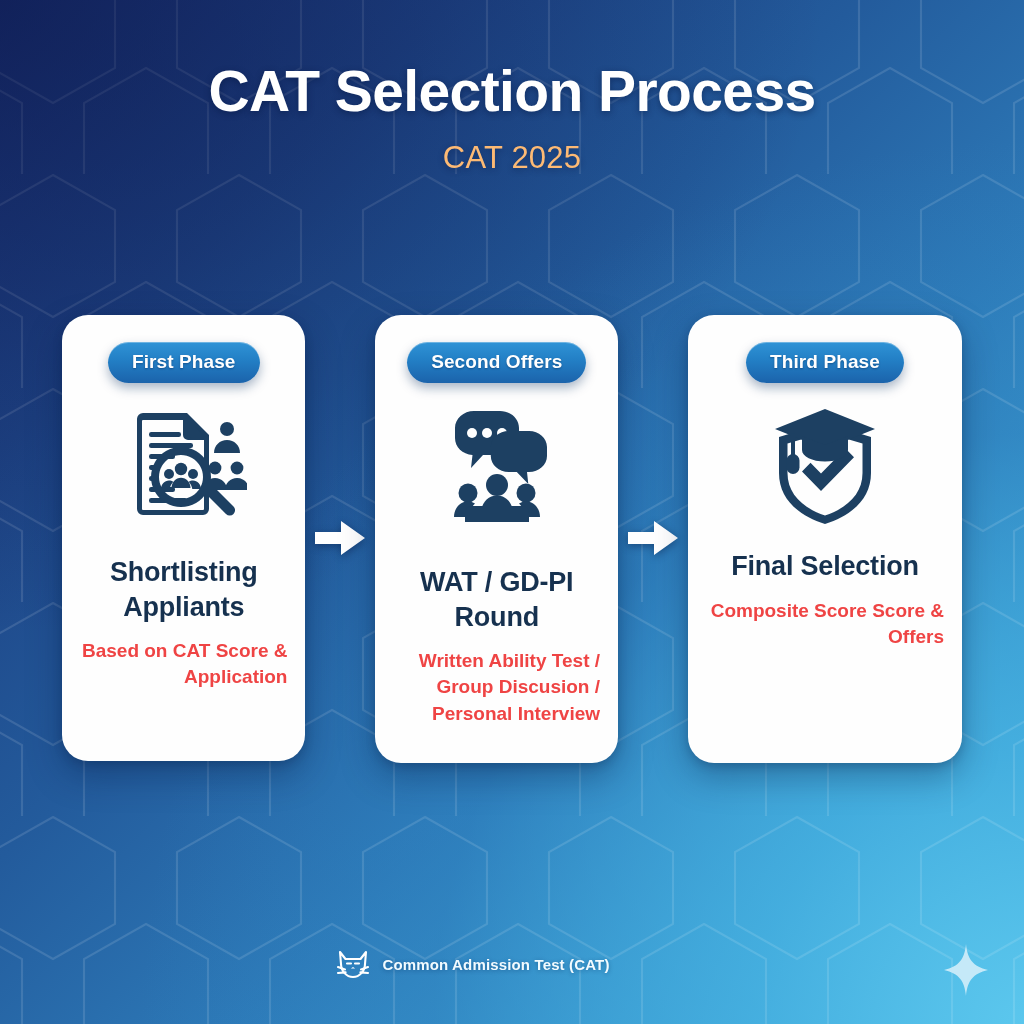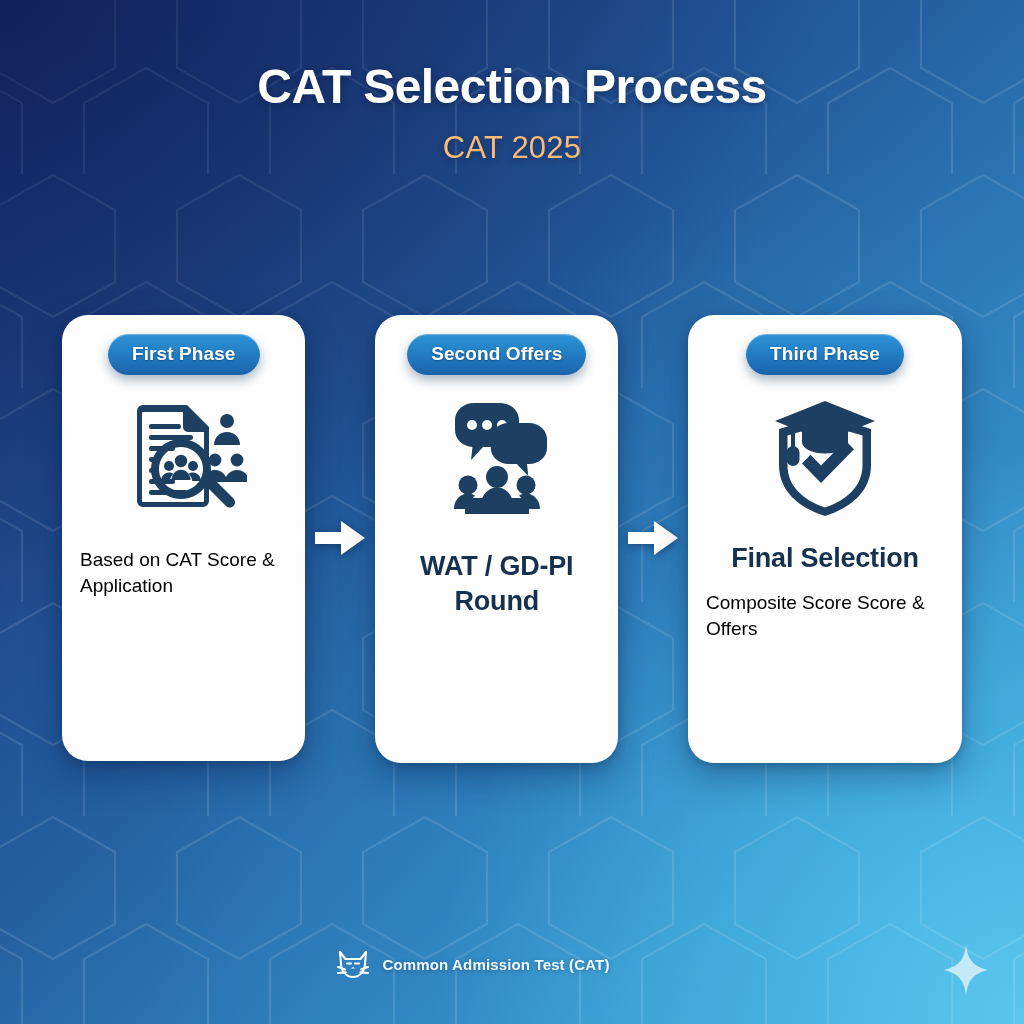--- a/index.html
+++ b/index.html
@@ -28,42 +28,42 @@
     position:absolute; inset:0;
     background: radial-gradient(130% 100% at 0% 0%, rgba(10,22,70,0.55) 0%, rgba(10,22,70,0.20) 35%, rgba(0,0,0,0) 62%);
   }
 
   
   #header {
     position:absolute; top:62px; left:0; width:1024px;
     z-index:3; text-align:center;
   }
   .title {
-    font-size:48px; font-weight:bold; color:#ffffff;
+    font-size:57px; font-weight:bold; color:#ffffff;
     letter-spacing:-0.6px; line-height:1.05;
     text-shadow:0 2px 7px rgba(5,20,60,0.45);
   }
   .subtitle {
     margin-top:18px;
     font-size:31px; font-weight:normal; color:#fdba74;
     letter-spacing:0.2px;
     text-shadow:0 2px 6px rgba(5,20,60,0.40);
   }
 
   
   #flow {
     position:absolute; top:315px; left:62px;
     width:900px; height:450px;
     display:flex; align-items:flex-start; z-index:3;
   }
   .card {
     background:#fefefe;
     border-radius:26px;
     box-shadow:0 14px 34px rgba(6,26,66,0.34), 0 3px 10px rgba(6,26,66,0.22);
-    padding:0 14px 18px 14px;
+    padding:8px 14px 18px 14px;
     display:flex; flex-direction:column; align-items:center;
     position:relative;
   }
   .card-1 { width:254px; min-height:446px; }
   .card-2 { width:253px; min-height:448px; }
   .card-3 { width:286px; min-height:448px; }
 
   .arrow-wrap {
     width:70px; height:446px;
     display:flex; align-items:center; justify-content:center;
@@ -88,26 +88,26 @@
     margin-top:8px;
   }
   .icon-box svg { display:block; }
 
   .card-heading {
     font-size:27px; font-weight:bold; color:#16314f;
     text-align:center; line-height:1.28; letter-spacing:-0.2px;
     padding:0 4px;
   }
   .card-1 .card-heading { margin-top:14px; }
-  .card-2 .card-heading { margin-top:16px; }
+  .card-2 .card-heading { margin-top:24px; }
   .card-3 .card-heading { margin-top:8px; }
 
   .card-desc {
-    font-size:19px; font-weight:normal; color:#000000;
-    text-align:left; line-height:1.38;
+    font-size:19px; font-weight:bold; color:#ef4444;
+    text-align:right; line-height:1.38;
     margin-top:14px; padding:0 4px;
   }
 
   
   #footer {
     position:absolute; left:0; top:948px; width:946px;
     display:flex; align-items:center; justify-content:center; gap:12px;
     z-index:3;
   }
   .footer-logo { display:block; }
@@ -180,20 +180,21 @@
 
           <circle cx="106" cy="22" r="7"></circle>
           <path d="M93 46 c0-7.6 5.8-13 13-13 s13 5.4 13 13 z"></path>
           <circle cx="94" cy="61" r="6.4"></circle>
           <path d="M82 83 c0-7 5.4-12 12-12 s12 5 12 12 z"></path>
           <circle cx="116" cy="61" r="6.4"></circle>
           <path d="M104 83 c0-7 5.4-12 12-12 s12 5 12 12 z"></path>
         </g>
       </svg>
     </div>
+    <div class="card-heading">Shortlisting Appliants</div>
     <div class="card-desc">Based on CAT Score &amp; Application</div>
   </div>
 
   <div class="arrow-wrap">
     <svg class="arrow-glyph" width="50" height="36" viewBox="0 0 50 36" xmlns="http://www.w3.org/2000/svg">
       <path d="M0 12 h26 V1 L50 18 L26 35 V24 H0 z" fill="#ffffff"></path>
     </svg>
   </div>
 
   <div class="card card-2">
@@ -218,20 +219,21 @@
           <path d="M13 108 c0-9 6.3-15.5 14-15.5 c2.6 0 5 0.7 7 2 c-3.6 3.4-6 8.3-6.6 13.5 z"></path>
 
           <circle cx="85" cy="84" r="9.5"></circle>
           <path d="M99 108 h-14.4 c-0.6-5.2-3-10.1-6.6-13.5 c2-1.3 4.4-2 7-2 c7.7 0 14 6.5 14 15.5 z"></path>
 
           <path d="M31 97 h50 a7 7 0 0 1 7 7 v9 H24 v-9 a7 7 0 0 1 7 -7 z"></path>
         </g>
       </svg>
     </div>
     <div class="card-heading">WAT / GD-PI Round</div>
+    <div class="card-desc">Written Ability Test / Group Discusion / Personal Interview</div>
   </div>
 
   <div class="arrow-wrap">
     <svg class="arrow-glyph" width="50" height="36" viewBox="0 0 50 36" xmlns="http://www.w3.org/2000/svg">
       <path d="M0 12 h26 V1 L50 18 L26 35 V24 H0 z" fill="#ffffff"></path>
     </svg>
   </div>
 
   <div class="card card-3">
     <div class="badge">Third Phase</div>

